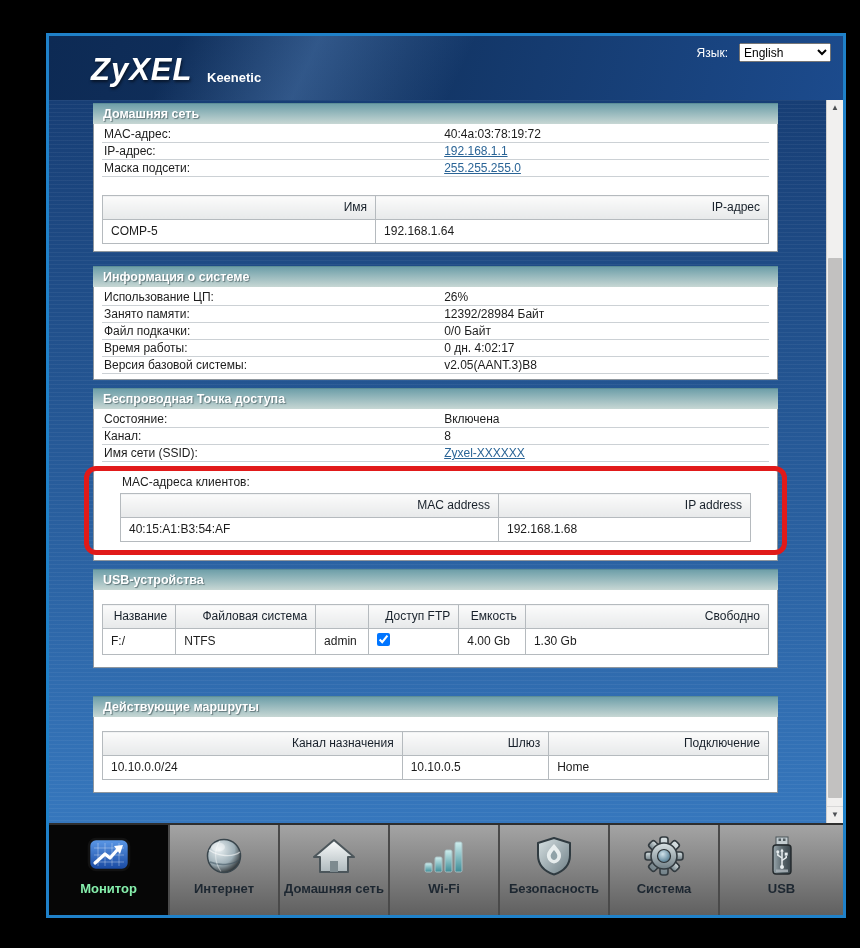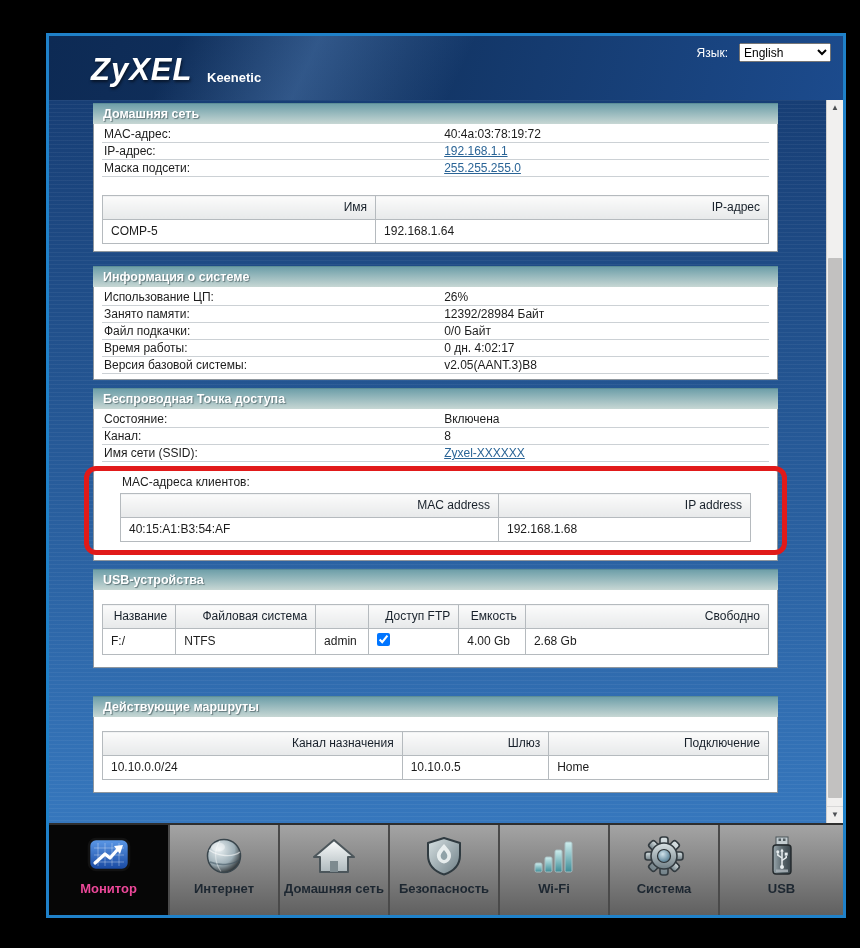--- a/index.html
+++ b/index.html
@@ -63,21 +63,21 @@
     background:#c2c1c0;border-radius:1px;cursor:pointer;}
   
   .nav{flex:0 0 90px;display:flex;border-top:2px solid #2e2e2e;
     background:linear-gradient(#a4a4a4,#606060);}
   .tab{position:relative;flex:0 0 110px;box-sizing:border-box;border-right:2px solid #4a4a4a;
     display:flex;flex-direction:column;align-items:center;padding-top:8px;cursor:pointer;}
   .tab:last-child{flex:1;border-right:none;}
   .tab .ticon{height:46px;display:flex;align-items:center;justify-content:center;}
   .tab .tlabel{margin-top:2px;font-size:13px;font-weight:bold;color:#1d2731;white-space:nowrap;}
   .tab.active{flex:0 0 121px;background:#060606;}
-  .tab.active .tlabel{color:#ec4899;}
+  .tab.active .tlabel{color:#86efac;}
 </style>
 </head>
 <body>
 
 <div class="window">
 
   <div class="hdr">
     <div class="logo">ZyXEL</div>
     <div class="model">Keenetic</div>
     <div class="lang">
@@ -209,21 +209,21 @@
               <th>Доступ FTP</th>
               <th>Емкость</th>
               <th>Свободно</th>
             </tr>
             <tr>
               <td>F:/</td>
               <td>NTFS</td>
               <td>admin</td>
               <td><input type="checkbox" class="cb" checked="" style=""></td>
               <td>4.00 Gb</td>
-              <td>2.68 Gb</td>
+              <td>1.30 Gb</td>
             </tr>
           </tbody>
             </table>
         </div>
       </div>
 
       <div class="section loose">
         <div class="sec-hd">Действующие маршруты</div>
         <div class="sec-bd table-only">
           <table class="datatable">
@@ -317,53 +317,53 @@
             </defs>
           <path d="M22 3 L42 20 L36 20 L36 35 L8 35 L8 20 L2 20 Z" fill="url(#g-hse)" stroke="#4c565b" stroke-width="2" stroke-linejoin="round"></path>
           <rect x="18" y="24" width="8" height="11" fill="#7d8a8f"></rect>
         </svg>
       </div>
       <div class="tlabel">Домашняя сеть</div>
     </div>
 
     <div class="tab">
       <div class="ticon">
-        <svg viewBox="0 0 40 40" width="40" height="40">
-          <defs>
-              <linearGradient id="g-shd" x1="0" y1="0" x2="1" y2="1">
-            <stop offset="0" stop-color="#d7e1e3"></stop>
-                <stop offset="1" stop-color="#6d7e85"></stop>
-              </linearGradient>
-            </defs>
-          <path d="M20 2 L36 7 L36 19 C36 29 29 35.5 20 38.5 C11 35.5 4 29 4 19 L4 7 Z" fill="url(#g-shd)" stroke="#2f3a40" stroke-width="2" stroke-linejoin="round"></path>
-          <path d="M20 8 C25 14 28 16.5 26.8 21.5 C26 24.8 23.4 27 20 27.6 C16.6 27 14 24.8 13.2 21.5 C12 16.5 15 14 20 8 Z" fill="#eef4f4" opacity="0.9"></path>
-          <path d="M20 14 C22.4 17 23.8 18.4 23.2 20.9 C22.8 22.6 21.5 23.8 20 24.1 C18.5 23.8 17.2 22.6 16.8 20.9 C16.2 18.4 17.6 17 20 14 Z" fill="#8fa2a8"></path>
-        </svg>
-      </div>
-      <div class="tlabel">Безопасность</div>
-    </div>
-
-    <div class="tab">
-      <div class="ticon">
         <svg viewBox="0 0 46 38" width="46" height="38">
           <defs>
               <linearGradient id="g-wifi" x1="0" y1="0" x2="0" y2="1">
             <stop offset="0" stop-color="#cfeeee"></stop>
                 <stop offset="1" stop-color="#3d8c97"></stop>
               </linearGradient>
             </defs>
           <g fill="url(#g-wifi)" stroke="#a8bfc2" stroke-width="1">
             <rect x="4" y="26" width="7" height="9" rx="1.5"></rect>
             <rect x="14" y="20" width="7" height="15" rx="1.5"></rect>
             <rect x="24" y="13" width="7" height="22" rx="1.5"></rect>
             <rect x="34" y="5" width="7" height="30" rx="1.5"></rect>
           </g>
         </svg>
       </div>
       <div class="tlabel">Wi-Fi</div>
+    </div>
+
+    <div class="tab">
+      <div class="ticon">
+        <svg viewBox="0 0 40 40" width="40" height="40">
+          <defs>
+              <linearGradient id="g-shd" x1="0" y1="0" x2="1" y2="1">
+            <stop offset="0" stop-color="#d7e1e3"></stop>
+                <stop offset="1" stop-color="#6d7e85"></stop>
+              </linearGradient>
+            </defs>
+          <path d="M20 2 L36 7 L36 19 C36 29 29 35.5 20 38.5 C11 35.5 4 29 4 19 L4 7 Z" fill="url(#g-shd)" stroke="#2f3a40" stroke-width="2" stroke-linejoin="round"></path>
+          <path d="M20 8 C25 14 28 16.5 26.8 21.5 C26 24.8 23.4 27 20 27.6 C16.6 27 14 24.8 13.2 21.5 C12 16.5 15 14 20 8 Z" fill="#eef4f4" opacity="0.9"></path>
+          <path d="M20 14 C22.4 17 23.8 18.4 23.2 20.9 C22.8 22.6 21.5 23.8 20 24.1 C18.5 23.8 17.2 22.6 16.8 20.9 C16.2 18.4 17.6 17 20 14 Z" fill="#8fa2a8"></path>
+        </svg>
+      </div>
+      <div class="tlabel">Безопасность</div>
     </div>
 
     <div class="tab">
       <div class="ticon">
         <svg viewBox="0 0 42 42" width="42" height="42">
           <defs>
             <linearGradient id="g-gear" x1="0" y1="0" x2="0" y2="1">
               <stop offset="0" stop-color="#d9e2e4"></stop>
                 <stop offset="1" stop-color="#707f86"></stop>
               </linearGradient>

